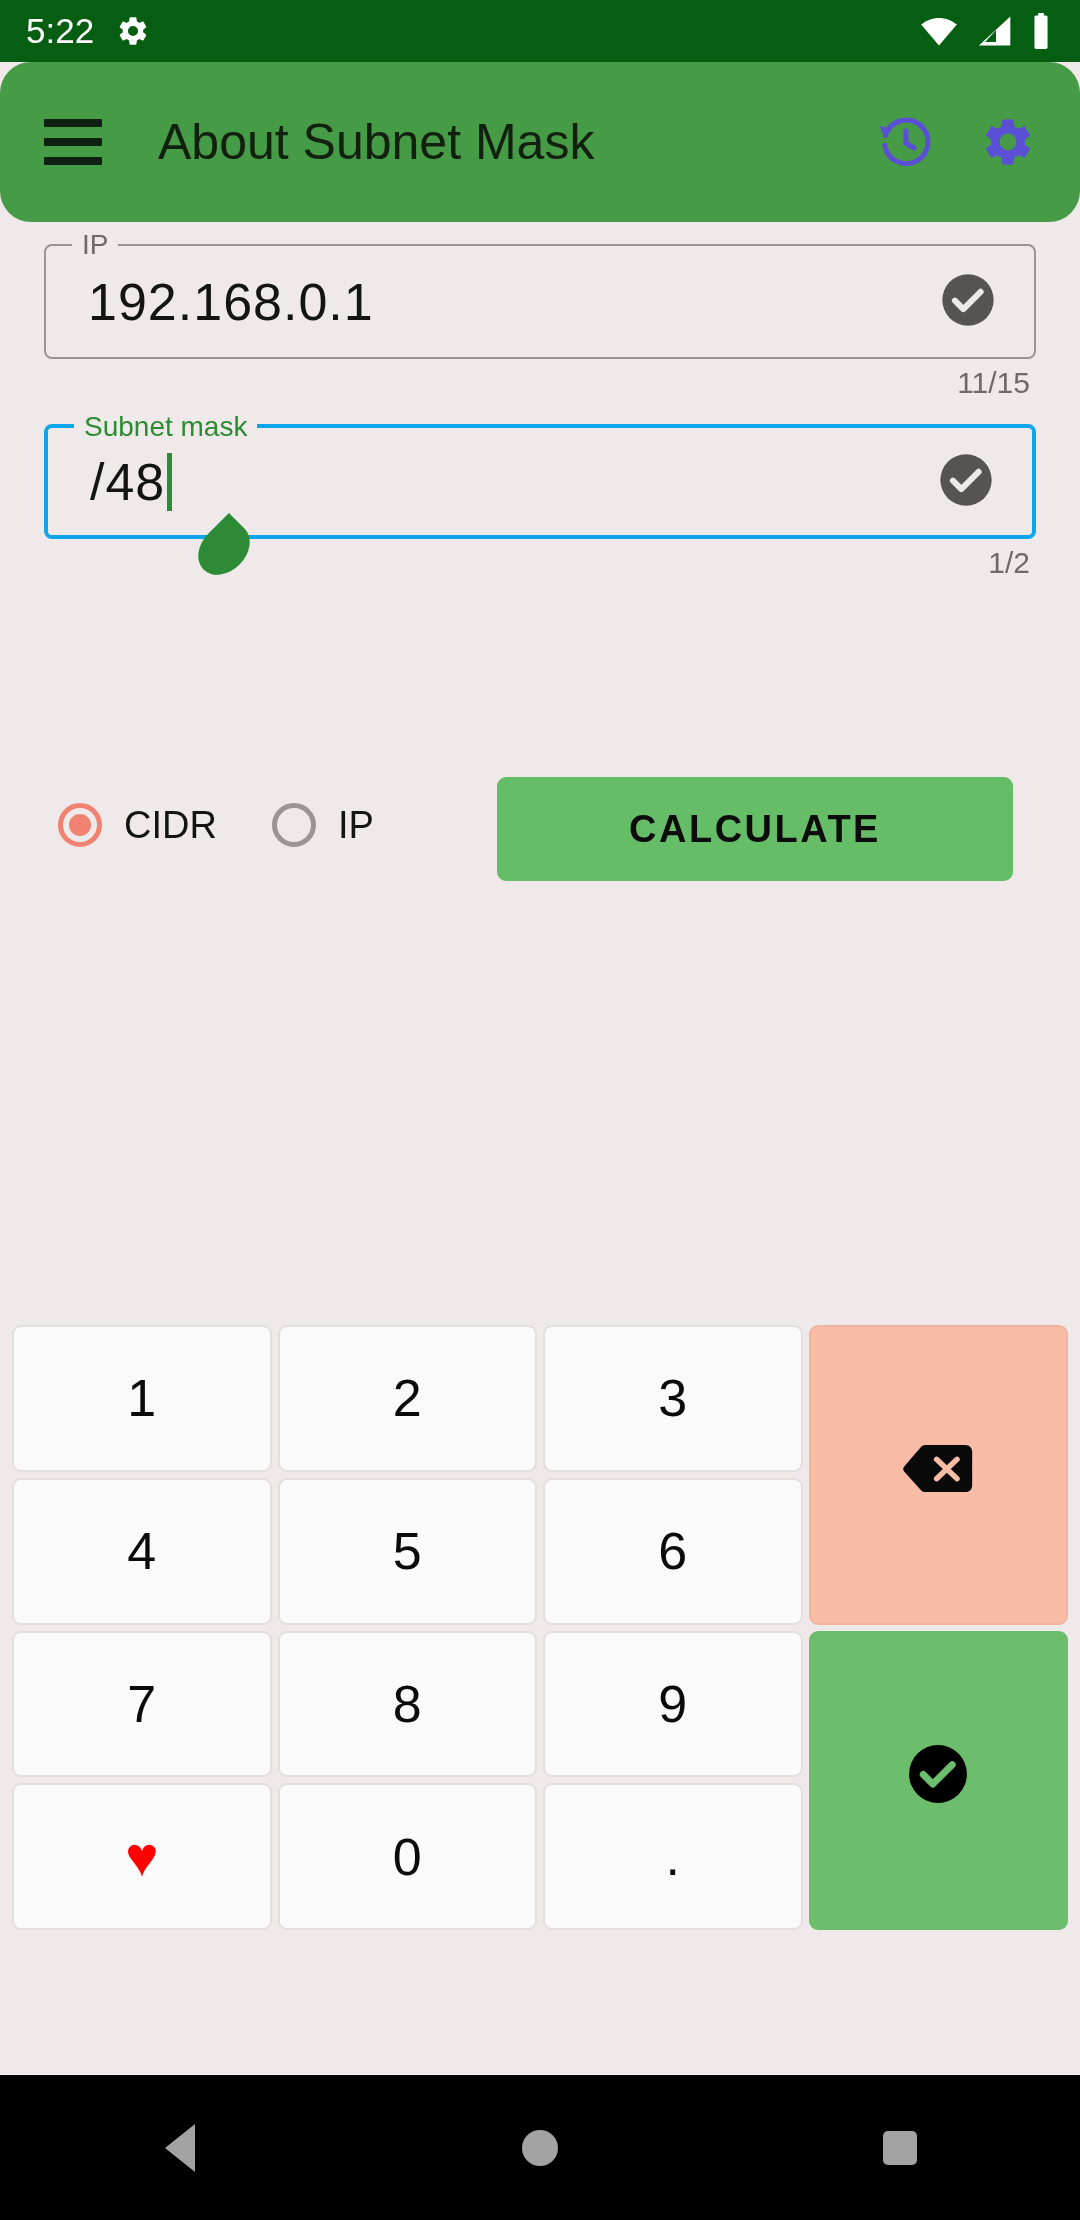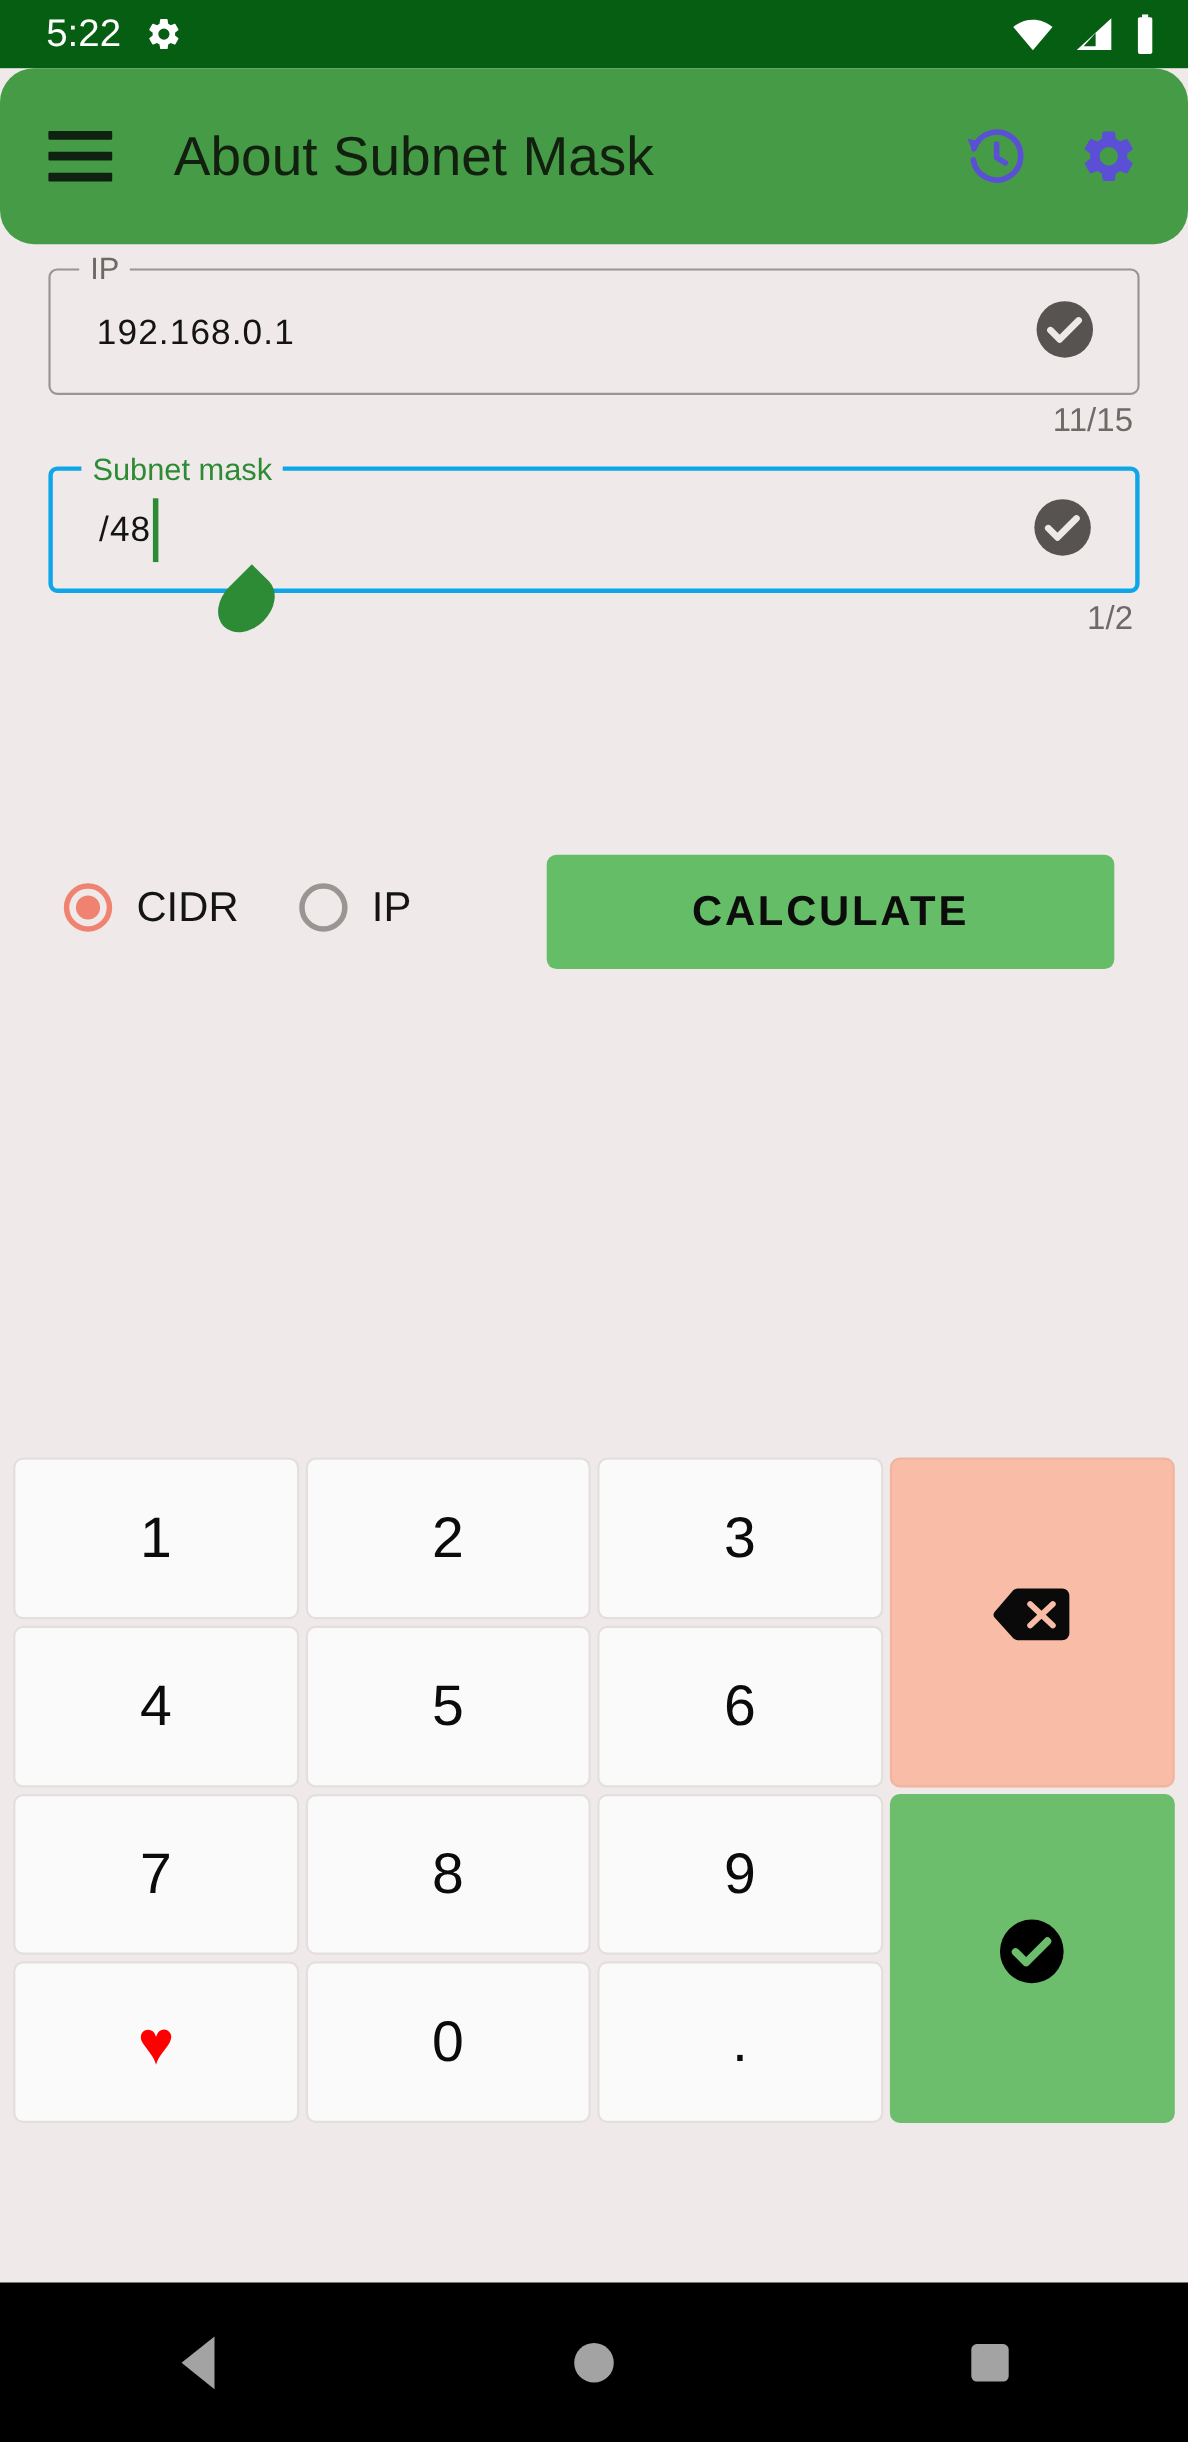--- a/index.html
+++ b/index.html
@@ -15,21 +15,21 @@
     background:#EFEAE9;
   }
 
   
   #status-bar {
     position:absolute; left:0; top:0;
     width:1080px; height:62px;
     background:#065E12;
     display:flex; align-items:center;
   }
-  #status-left { display:flex; align-items:center; padding-left:42px; gap:22px; }
+  #status-left { display:flex; align-items:center; padding-left:26px; gap:22px; }
   #status-time { color:#FFFFFF; font-size:35px; letter-spacing:0px; }
   #status-right {
     margin-left:auto; display:flex; align-items:center;
     gap:16px; padding-right:28px;
   }
   .sb-icon { display:block; }
 
   
   #app-bar {
     position:absolute; left:0; top:62px;
@@ -68,21 +68,21 @@
     position:absolute; top:-16px; left:26px;
     padding:0 10px;
     background:#EFEAE9;
     font-size:28px; color:#6E6967;
     line-height:30px;
   }
   .tf.focused .tf-legend { color:#2E8B35; }
 
   .tf-value {
     position:absolute; left:42px; top:50%; transform:translateY(-50%);
-    font-size:32px; color:#141414; letter-spacing:1px;
+    font-size:52px; color:#141414; letter-spacing:1px;
     white-space:nowrap; display:flex; align-items:center;
   }
   .caret {
     display:inline-block; width:5px; height:58px;
     background:#2E8B35; margin-left:2px;
   }
   .handle {
     position:absolute; left:154px; top:92px;
     width:44px; height:58px;
     background:#2E8B35;

